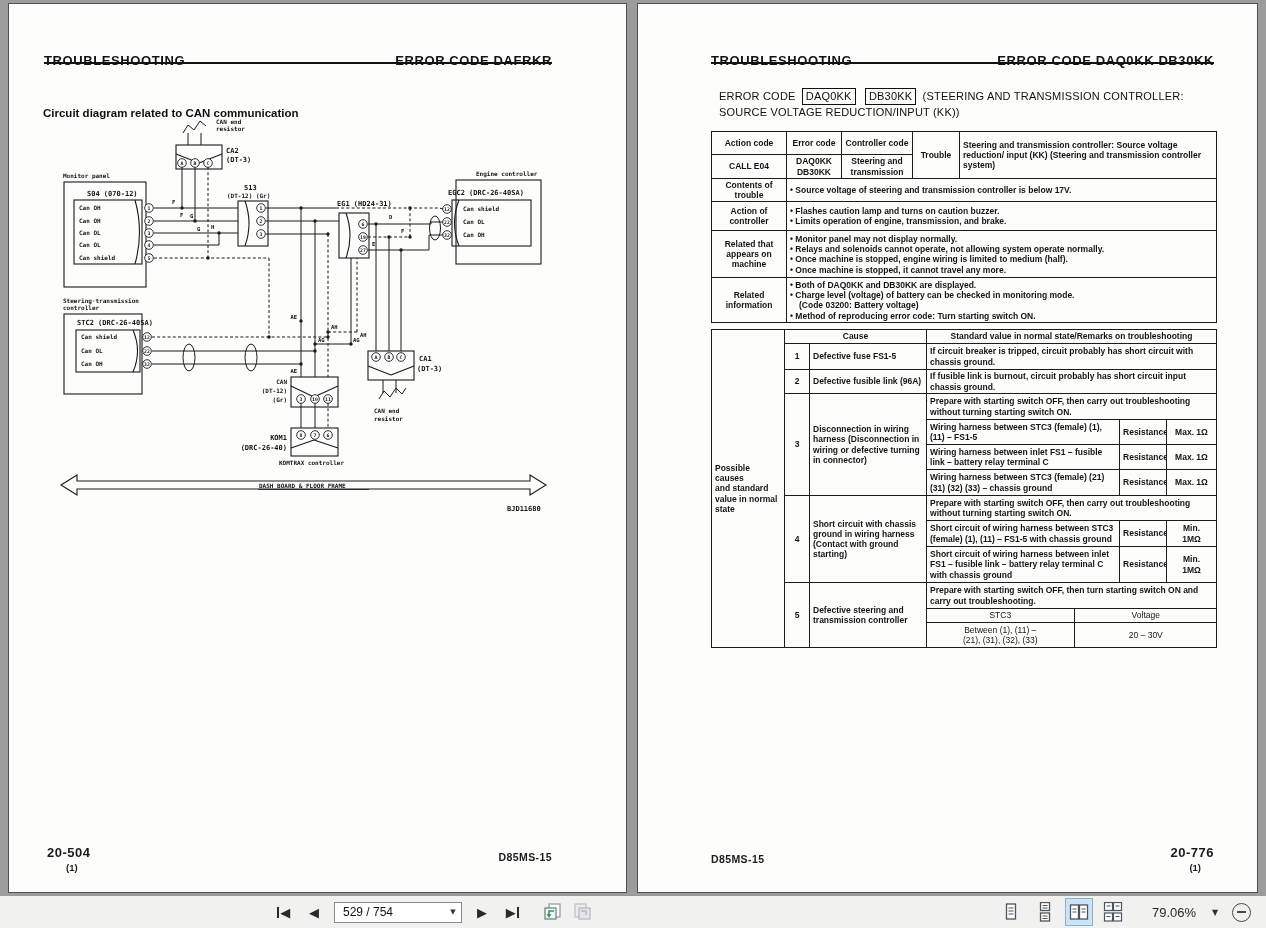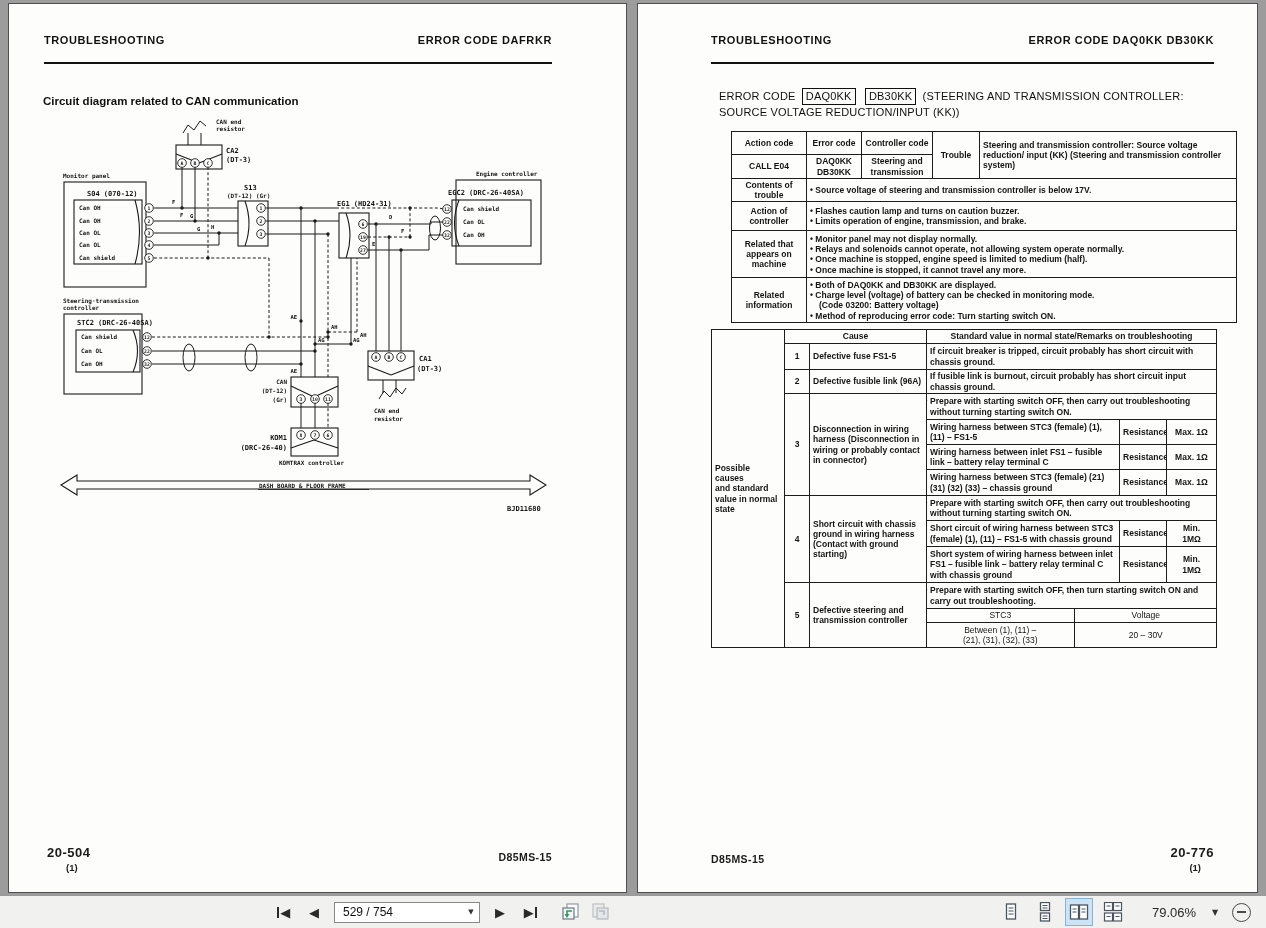--- a/index.html
+++ b/index.html
@@ -1,26 +1,26 @@
 <!DOCTYPE html>
 <html><head>
 <meta charset="utf-8">
 <style>
   html,body{margin:0;padding:0;}
   body{width:1266px;height:928px;background:#9c9c9c;position:relative;overflow:hidden;
        font-family:"Liberation Sans",sans-serif;color:#1b1b1b;}
   .page{position:absolute;top:3px;height:890px;background:#fdfdfc;border:1px solid #4f4f4f;box-sizing:border-box;}
   #page-left{left:8px;width:619px;}
   #page-right{left:637px;width:621px;}
-  .hdr{position:absolute;top:30px;font-size:11px;font-weight:bold;letter-spacing:.6px;color:#121212;white-space:nowrap;}
+  .hdr{position:absolute;top:49px;font-size:13px;font-weight:bold;letter-spacing:.6px;color:#121212;white-space:nowrap;}
   .hl{left:35px}.hr{right:74px}
   .hl2{left:73px}.hr2{right:43px}
   .hdr-rule{position:absolute;top:58px;height:2px;background:#121212;}
   .rule-l{left:35px;right:74px}.rule-r{left:73px;right:43px}
-  .section-title{position:absolute;left:34px;top:91px;font-size:11.5px;font-weight:bold;color:#101010;}
+  .section-title{position:absolute;left:34px;top:103px;font-size:11.5px;font-weight:bold;color:#101010;}
 
   
   .diagram{position:absolute;left:30px;top:108px;}
   .wire{stroke:#1a1a1a;stroke-width:1;fill:none}
   .wired{stroke:#1a1a1a;stroke-width:1;fill:none;stroke-dasharray:3,2.2}
   .cbox{stroke:#1a1a1a;stroke-width:1.1;fill:none}
   .pinc{stroke:#1a1a1a;stroke-width:.9;fill:#ffffff}
   .dot{fill:#1a1a1a}
   svg text{font-family:"DejaVu Sans Mono",monospace;font-weight:bold;fill:#141414}
   .tn{font-size:7px}.ts{font-size:6px}.tw{font-size:5.5px}
@@ -51,21 +51,21 @@
   .inner-v td:first-child{border-left:none;}
   .inner-v td:last-child{border-right:none;}
   .inner-v tr:last-child td{border-bottom:none;}
 
   
   .toolbar{position:absolute;left:0;top:895px;width:1266px;height:33px;background:#f1f1f0;border-top:1px solid #9a9a9a;box-sizing:border-box;}
   .nav-cluster{position:absolute;left:272px;top:0;height:32px;display:flex;align-items:center;gap:9px;}
   .tb-btn{display:flex;align-items:center;justify-content:center;height:24px;min-width:22px;cursor:default;}
   .tri{font-family:"DejaVu Sans",sans-serif;font-size:13px;color:#2a2a2a;line-height:1;}
   .vbar{display:inline-block;width:2.5px;height:11px;background:#2a2a2a;margin:0 1px;}
-  .page-combo{display:flex;align-items:center;width:146px;height:21px;background:#fff;border:1px solid #8a8a8a;box-sizing:border-box;}
+  .page-combo{display:flex;align-items:center;width:128px;height:21px;background:#fff;border:1px solid #8a8a8a;box-sizing:border-box;}
   .page-combo .val{flex:1;padding-left:8px;font-size:12px;color:#111;}
   .page-combo .caret{width:16px;text-align:center;font-size:7px;color:#333;font-family:"DejaVu Sans",sans-serif;}
   .zoom-cluster{position:absolute;left:998px;top:0;height:32px;display:flex;align-items:center;gap:8px;}
   .mode-btn{width:26px;height:26px;display:flex;align-items:center;justify-content:center;}
   .mode-btn.active{background:#cde3f6;outline:1px solid #8ab0d6;}
   .zoom-val{font-size:13px;color:#2a2a2a;margin-left:18px;}
   .zoom-caret{font-size:8px;color:#333;font-family:"DejaVu Sans",sans-serif;margin-left:8px;}
   .minus-btn{width:17px;height:17px;border:1.6px solid #4a4a4a;border-radius:50%;display:flex;align-items:center;justify-content:center;margin-left:6px;}
   .minus-btn span{display:block;width:9px;height:1.8px;background:#4a4a4a;}
 </style>
@@ -302,21 +302,21 @@
   <div class="hdr-rule rule-r"></div>
 
   <div class="err-title">
     <span>ERROR CODE</span>
     <span class="code-box">DAQ0KK</span>
     <span class="code-box">DB30KK</span>
     <span>(STEERING AND TRANSMISSION CONTROLLER:</span><br>
     <span>SOURCE VOLTAGE REDUCTION/INPUT (KK))</span>
   </div>
 
-  <table class="man-table" style="top:127px;width:505px;margin-left:20px;">
+  <table class="man-table" style="top:127px;width:505px;">
     <colgroup>
         <col style="width:75px">
         <col style="width:55px">
         <col style="width:71px">
         <col style="width:47px">
         <col style="width:257px">
       </colgroup>
     <tbody>
         <tr style="height:23px">
       <td class="lbl">Action code</td>
@@ -347,21 +347,21 @@
         <div class="bullet">•  Limits operation of engine, transmission, and brake.</div>
       </td>
     </tr>
     <tr style="height:47px">
       <td class="lbl pre">Related that
 appears on
 machine</td>
       <td class="txt" colspan="4">
         <div class="bullet">•  Monitor panel may not display normally.</div>
         <div class="bullet">•  Relays and solenoids cannot operate, not allowing system operate normally.</div>
-        <div class="bullet">•  Once machine is stopped, engine speed is limited to medium (half).</div>
+        <div class="bullet">•  Once machine is stopped, engine wiring is limited to medium (half).</div>
         <div class="bullet">•  Once machine is stopped, it cannot travel any more.</div>
       </td>
     </tr>
     <tr style="height:45px">
       <td class="lbl pre">Related
 information</td>
       <td class="txt" colspan="4">
         <div class="bullet">•  Both of DAQ0KK and DB30KK are displayed.</div>
         <div class="bullet">•  Charge level (voltage) of battery can be checked in monitoring mode.</div>
         <div class="subline">(Code 03200: Battery voltage)</div>
@@ -394,21 +394,21 @@
       <td class="txt">Defective fuse FS1-5</td>
       <td class="txt" colspan="3">If circuit breaker is tripped, circuit probably has short circuit with chassis ground.</td>
     </tr>
     <tr style="height:24px">
       <td class="lbl">2</td>
       <td class="txt">Defective fusible link (96A)</td>
       <td class="txt" colspan="3">If fusible link is burnout, circuit probably has short circuit input chassis ground.</td>
     </tr>
     <tr style="height:26px">
       <td class="lbl" rowspan="4">3</td>
-      <td class="txt" rowspan="4">Disconnection in wiring harness (Disconnection in wiring or probably contact in connector)</td>
+      <td class="txt" rowspan="4">Disconnection in wiring harness (Disconnection in wiring or defective turning in connector)</td>
       <td class="txt note" colspan="3">★ Prepare with starting switch OFF, then carry out troubleshooting without turning starting switch ON.</td>
     </tr>
     <tr style="height:25px">
       <td class="txt">Wiring harness between STC3 (female) (1), (11) – FS1-5</td>
       <td class="lbl">Resistance</td>
       <td class="lbl">Max. 1Ω</td>
     </tr>
     <tr style="height:25px">
       <td class="txt">Wiring harness between inlet FS1 – fusible link – battery relay terminal C</td>
       <td class="lbl">Resistance</td>
@@ -424,21 +424,21 @@
       <td class="txt" rowspan="3">Short circuit with chassis ground in wiring harness (Contact with ground starting)</td>
       <td class="txt note" colspan="3">★ Prepare with starting switch OFF, then carry out troubleshooting without turning starting switch ON.</td>
     </tr>
     <tr style="height:26px">
       <td class="txt">Short circuit of wiring harness between STC3 (female) (1), (11) – FS1-5 with chassis ground</td>
       <td class="lbl">Resistance</td>
       <td class="lbl pre">Min.
 1MΩ</td>
     </tr>
     <tr style="height:36px">
-      <td class="txt">Short system of wiring harness between inlet FS1 – fusible link – battery relay terminal C with chassis ground</td>
+      <td class="txt">Short circuit of wiring harness between inlet FS1 – fusible link – battery relay terminal C with chassis ground</td>
       <td class="lbl">Resistance</td>
       <td class="lbl pre">Min.
 1MΩ</td>
     </tr>
     <tr style="height:26px">
       <td class="lbl" rowspan="2">5</td>
       <td class="txt" rowspan="2">Defective steering and transmission controller</td>
       <td class="txt note" colspan="3">★ Prepare with starting switch OFF, then turn starting switch ON and carry out troubleshooting.</td>
     </tr>
     <tr style="height:38px">

